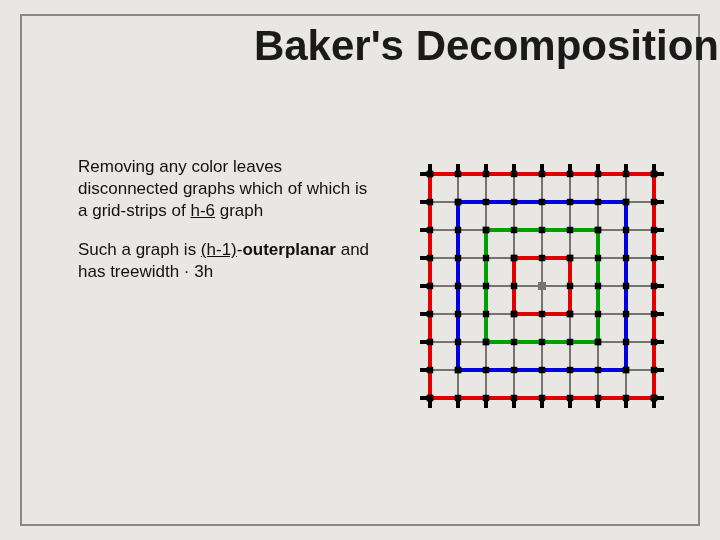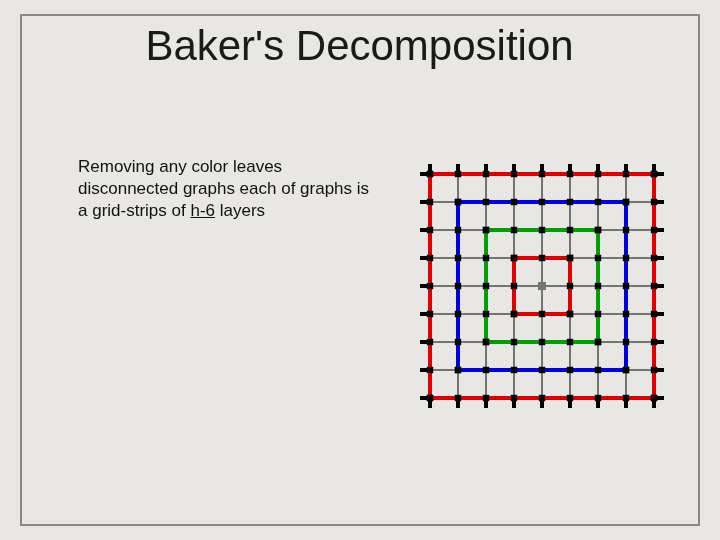--- a/index.html
+++ b/index.html
@@ -18,24 +18,24 @@
     width: 680px;
     height: 512px;
     border: 2px solid #8a8985;
     box-sizing: border-box;
   }
   .title {
     position: absolute;
     left: 0;
     top: 22px;
     width: 719px;
-    text-align: center;
+    text-align: right;
     font-size: 42px;
     color: #1a1a1a;
-    font-weight: 400;
+    font-weight: 700;
   }
   .body-text {
     position: absolute;
     left: 78px;
     top: 156px;
     width: 300px;
     font-size: 17px;
     line-height: 1.28;
     color: #111;
   }
@@ -50,21 +50,24 @@
 </style>
 </head>
 <body>
 
 <div class="slide-border"></div>
 
 <div class="title">Baker's Decomposition</div>
 
 <div class="body-text">
   <p>
-    <span>Removing any color leaves disconnected graphs each of graphs is a grid-strips of </span><span class="u">h-6</span><span> layers</span>
+    <span>Removing any color leaves disconnected graphs which of which is a grid-strips of </span><span class="u">h-6</span><span> graph</span>
+  </p>
+  <p>
+    <span>Such a graph is </span><span class="u">(h-1)</span><span>-</span><span class="b">outerplanar</span><span> and has treewidth · 3h</span>
   </p>
 </div>
 
 <svg class="figure" id="figure-svg" width="256" height="256" viewBox="-10 -10 256 256">
     <line x1="6" y1="6" x2="230" y2="6" stroke="#000" stroke-width="1" stroke-linecap="butt"></line>
     <line x1="6" y1="6" x2="6" y2="230" stroke="#000" stroke-width="1" stroke-linecap="butt"></line>
     <line x1="6" y1="34" x2="230" y2="34" stroke="#000" stroke-width="1" stroke-linecap="butt"></line>
     <line x1="34" y1="6" x2="34" y2="230" stroke="#000" stroke-width="1" stroke-linecap="butt"></line>
     <line x1="6" y1="62" x2="230" y2="62" stroke="#000" stroke-width="1" stroke-linecap="butt"></line>
     <line x1="62" y1="6" x2="62" y2="230" stroke="#000" stroke-width="1" stroke-linecap="butt"></line>

